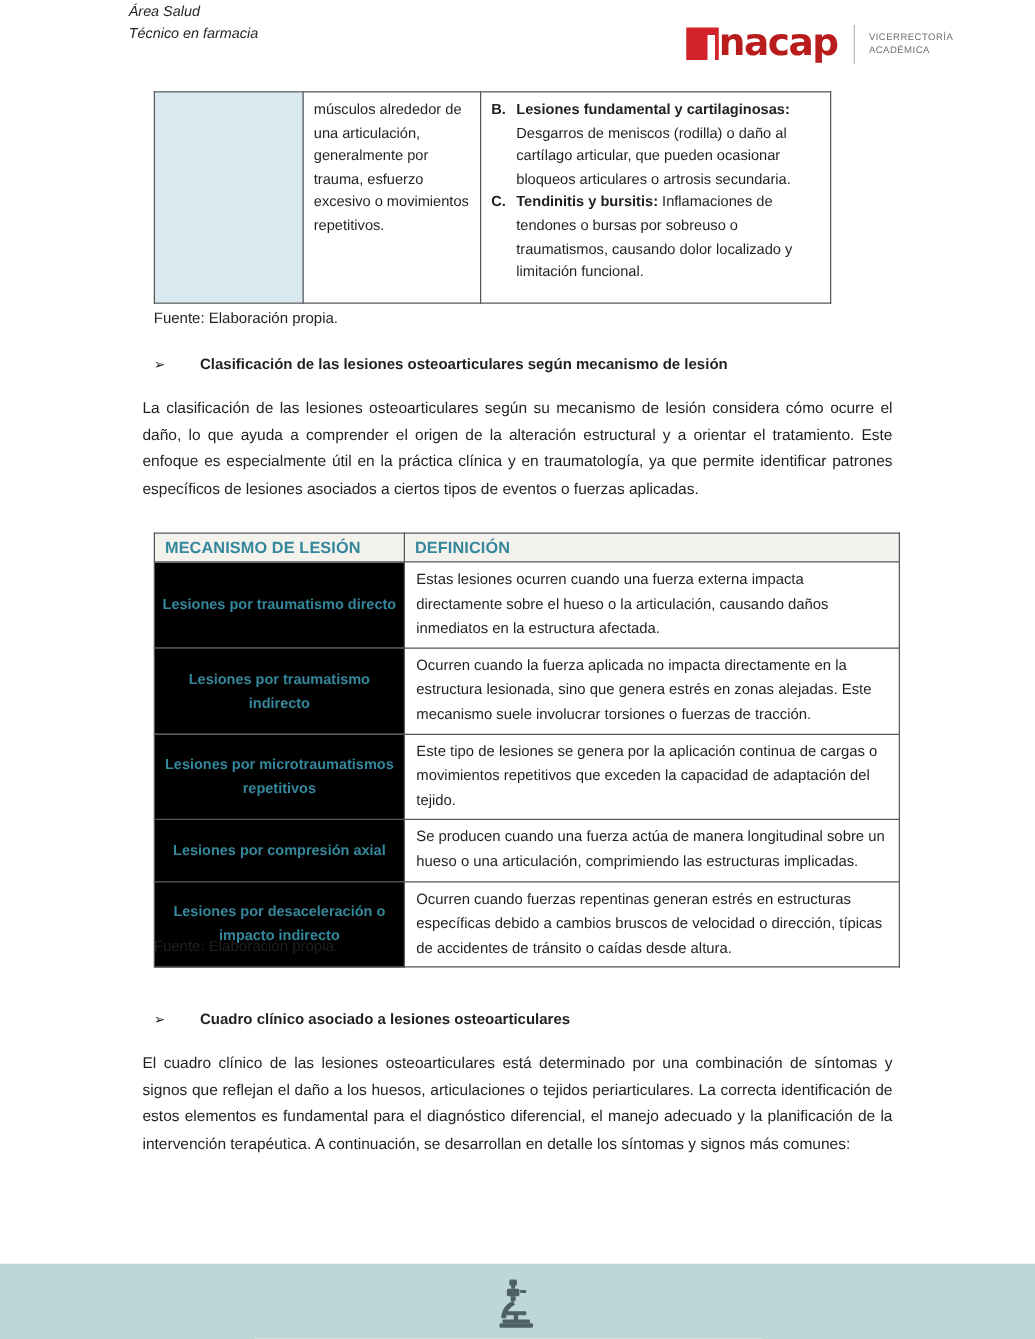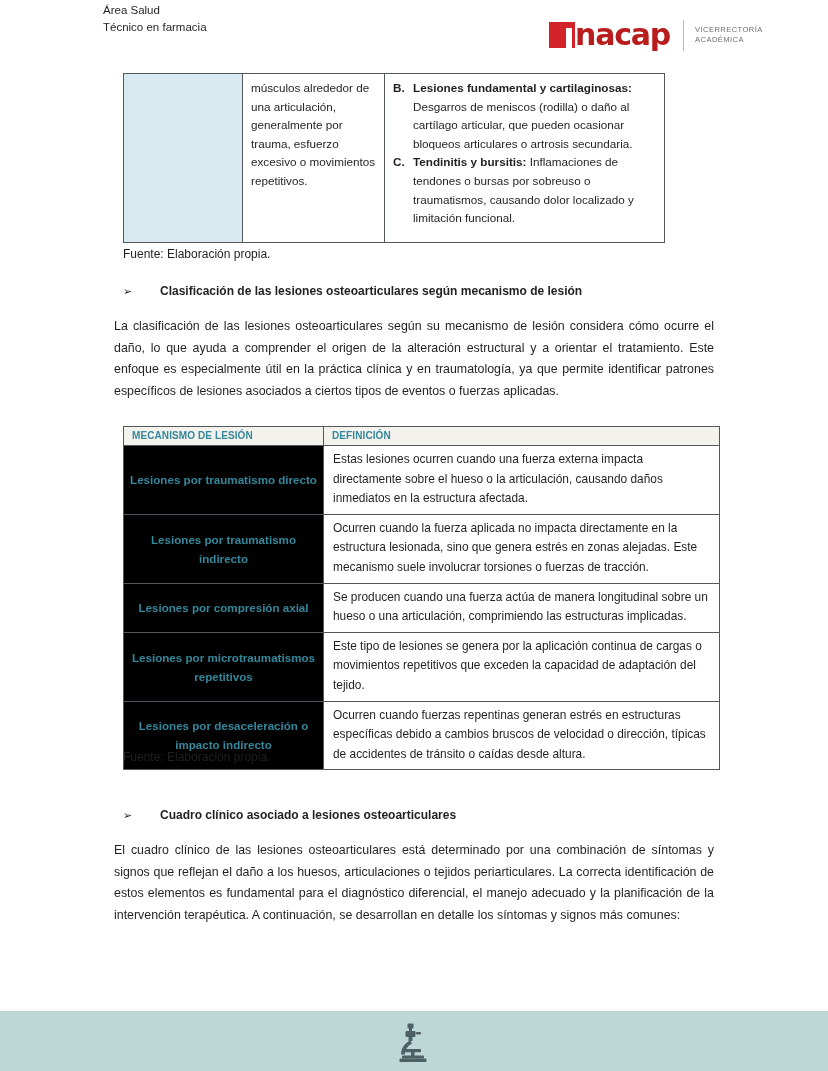--- a/index.html
+++ b/index.html
@@ -31,21 +31,21 @@
     height: 62px;
   }
   .header-text {
     position: absolute;
     left: 103px;
     top: 2px;
     font-size: 11.5px;
     line-height: 17px;
     color: #231f20;
   }
-  .header-text div { white-space: nowrap; }
+  .header-text div { white-space: nowrap; font-style: italic; }
 
   .logo {
     position: absolute;
     left: 549px;
     top: 17px;
     height: 36px;
     display: flex;
     align-items: center;
   }
   .logo-mark {
@@ -179,21 +179,21 @@
     table-layout: fixed;
   }
   .table-main th, .table-main td {
     border: 1px solid #54585a;
     padding: 0;
   }
   .tm-head-left, .tm-head-right {
     background: #f3f2ec;
     color: #35879c;
     font-weight: bold;
-    font-size: 10px;
+    font-size: 13px;
     text-align: left;
     padding: 3px 8px 4px 8px !important;
     letter-spacing: 0.1px;
   }
   .tm-head-left { width: 183px; }
   .tm-left {
     width: 183px;
     background: #000000;
     color: #35879c;
     font-weight: bold;
@@ -306,26 +306,26 @@
     <tbody>
       <tr>
         <td class="tm-left">Lesiones por traumatismo directo</td>
         <td class="tm-right">Estas lesiones ocurren cuando una fuerza externa impacta directamente sobre el hueso o la articulación, causando daños inmediatos en la estructura afectada.</td>
       </tr>
       <tr>
         <td class="tm-left">Lesiones por traumatismo indirecto</td>
         <td class="tm-right">Ocurren cuando la fuerza aplicada no impacta directamente en la estructura lesionada, sino que genera estrés en zonas alejadas. Este mecanismo suele involucrar torsiones o fuerzas de tracción.</td>
       </tr>
       <tr>
+        <td class="tm-left">Lesiones por microtraumatismos repetitivos</td>
+        <td class="tm-right">Este tipo de lesiones se genera por la aplicación continua de cargas o movimientos repetitivos que exceden la capacidad de adaptación del tejido.</td>
+      </tr>
+      <tr>
         <td class="tm-left">Lesiones por compresión axial</td>
         <td class="tm-right">Se producen cuando una fuerza actúa de manera longitudinal sobre un hueso o una articulación, comprimiendo las estructuras implicadas.</td>
-      </tr>
-      <tr>
-        <td class="tm-left">Lesiones por microtraumatismos repetitivos</td>
-        <td class="tm-right">Este tipo de lesiones se genera por la aplicación continua de cargas o movimientos repetitivos que exceden la capacidad de adaptación del tejido.</td>
       </tr>
       <tr>
         <td class="tm-left">Lesiones por desaceleración o impacto indirecto</td>
         <td class="tm-right">Ocurren cuando fuerzas repentinas generan estrés en estructuras específicas debido a cambios bruscos de velocidad o dirección, típicas de accidentes de tránsito o caídas desde altura.</td>
       </tr>
     </tbody>
   </table>
 
   <div class="fuente" style="top:750px;">Fuente: Elaboración propia.</div>
 

